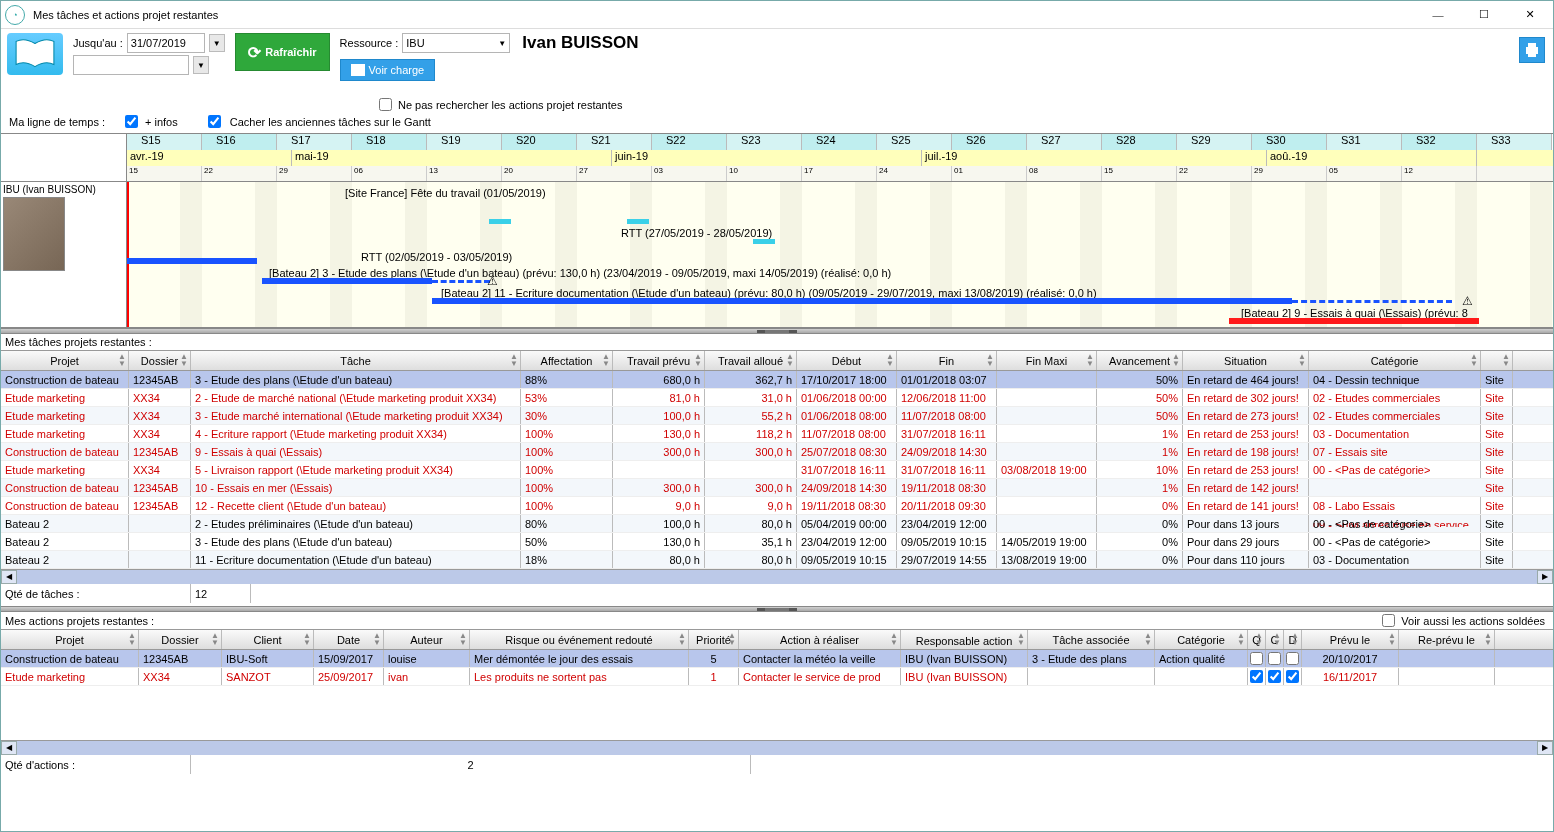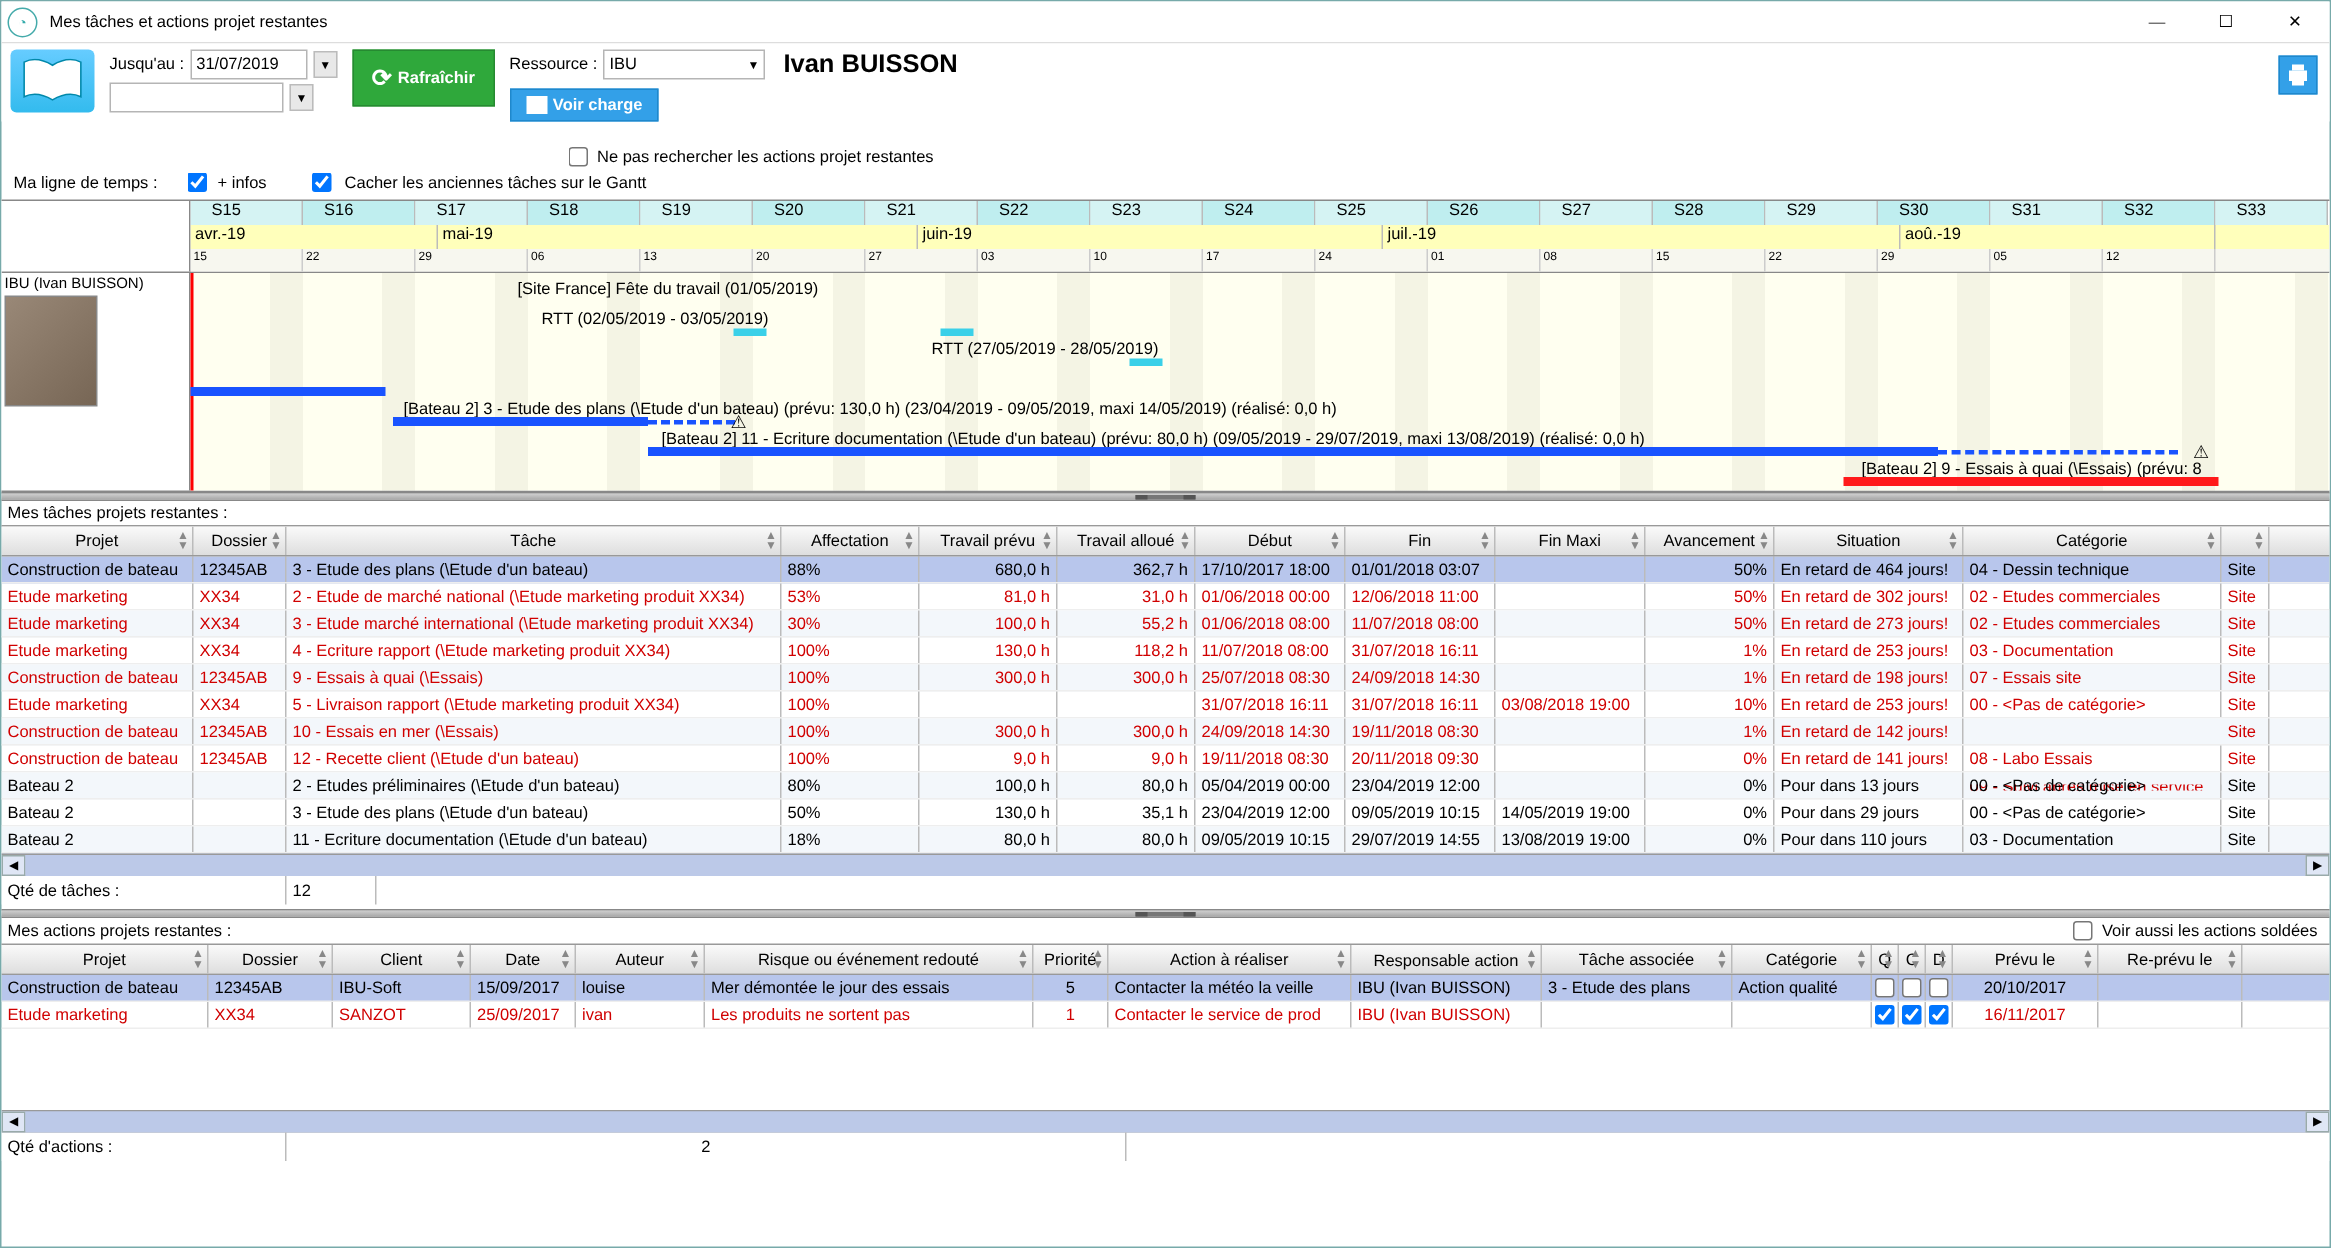--- a/index.html
+++ b/index.html
@@ -13,21 +13,21 @@
 .toolbar { display:flex; align-items:flex-start; padding:4px 6px 0 6px; gap:10px; background:#fff; position:relative; }
 .bookicon { width:56px; height:42px; background:linear-gradient(#6cf,#3be); border-radius:4px; display:flex; align-items:center; justify-content:center; }
 .bookicon svg { width:42px; height:30px; }
 .fieldcol { display:flex; flex-direction:column; gap:2px; }
 .fieldrow { display:flex; align-items:center; gap:4px; }
 .fieldrow label { white-space:nowrap; }
 .txtbox { height:20px; border:1px solid #b5b5b5; background:#fff; padding:0 3px; display:flex; align-items:center; justify-content:space-between; }
 .dropbtn { width:16px; height:18px; background:#e8e8e8; border:1px solid #bbb; display:flex; align-items:center; justify-content:center; font-size:8px; }
 .btn { height:20px; padding:0 8px; border:1px solid #999; background:linear-gradient(#fafafa,#e4e4e4); display:flex; align-items:center; gap:4px; cursor:pointer; }
 .btn.green { background:#2fa83b; color:#fff; border-color:#268a31; height:38px; font-weight:bold; padding:0 12px;}
-.btn.blue { background:#33a0e8; color:#fff; border-color:#1f88cc; height:22px; padding:0 10px;font-weight:bold; }
+.btn.blue { background:#33a0e8; color:#fff; border-color:#1f88cc; height:22px; padding:0 10px; }
 .btn.blue .bars { display:inline-block; width:14px; height:12px; background:#fff; }
 .printbtn { position:absolute; right:8px; top:8px; width:26px; height:26px; background:#33a0e8; border:1px solid #1f88cc; display:flex; align-items:center; justify-content:center; }
 .printbtn svg { width:16px; height:16px; fill:#fff; }
 .resname { font-size:17px; font-weight:bold; margin-left:8px; }
 .chkrow { display:flex; align-items:center; gap:6px; padding:1px 8px;margin-top:16px; }
 .chkrow input { margin:0; }
 .timelinechk { display:flex; align-items:center; gap:6px; padding:0 8px 2px 8px; }
 .tl-label { font-weight:normal; }
 .tl-right { margin-left:10px; display:flex; align-items:center; gap:4px; }
 
@@ -224,21 +224,21 @@
      <div class="resfixed">
        <div class="name">IBU (Ivan BUISSON)</div>
        <div class="resphoto"></div>
      </div>
      <div class="grows" id="grows">
        <div class="today"></div>
      <div class="gr" style="top: 4px;">
             <span class="txt" style="left: 218px;">[Site France] Fête du travail (01/05/2019)</span>
           </div>
           <div class="gr" style="top: 24px;">
-            <span class="txt" style="left: 234px;">RTT (02/05/2019 - 03/05/2019)</span>
+            <span class="txt" style="left: 234px; margin-top: 44px;">RTT (02/05/2019 - 03/05/2019)</span>
             <div class="bar cyan" style="left: 362px; width: 22px;"></div>
           </div>
           <div class="gr" style="top: 44px;">
             <span class="txt" style="left: 494px;">RTT (27/05/2019 - 28/05/2019)</span>
             <div class="bar cyan" style="left: 626px; width: 22px;"></div>
           </div>
           <div class="gr" style="top: 64px;">
             <div class="bar " style="left: 0px; width: 130px;"></div>
           </div>
           <div class="gr" style="top: 84px;">

